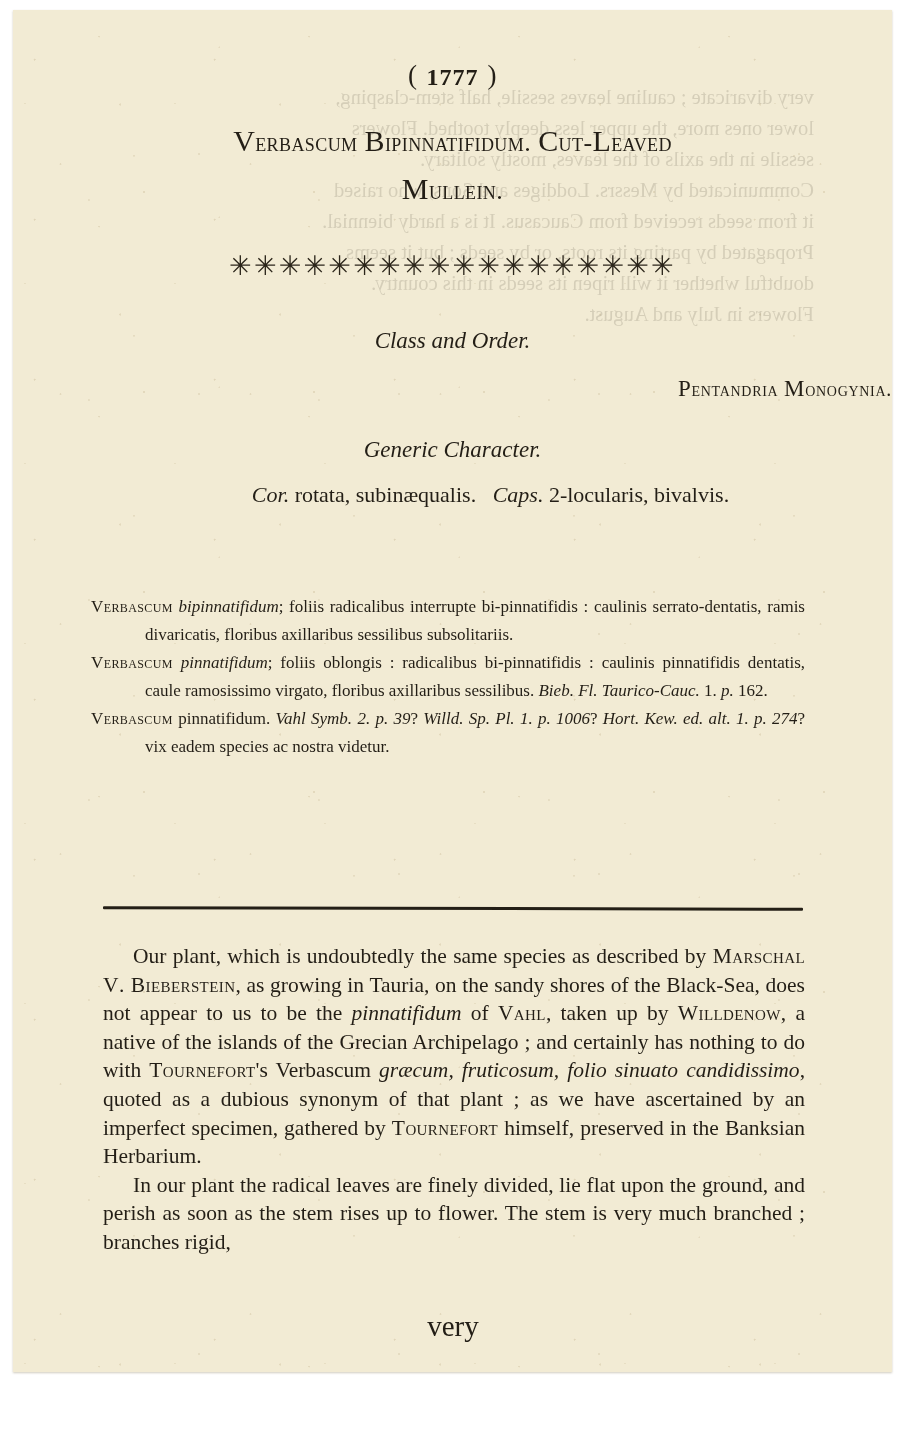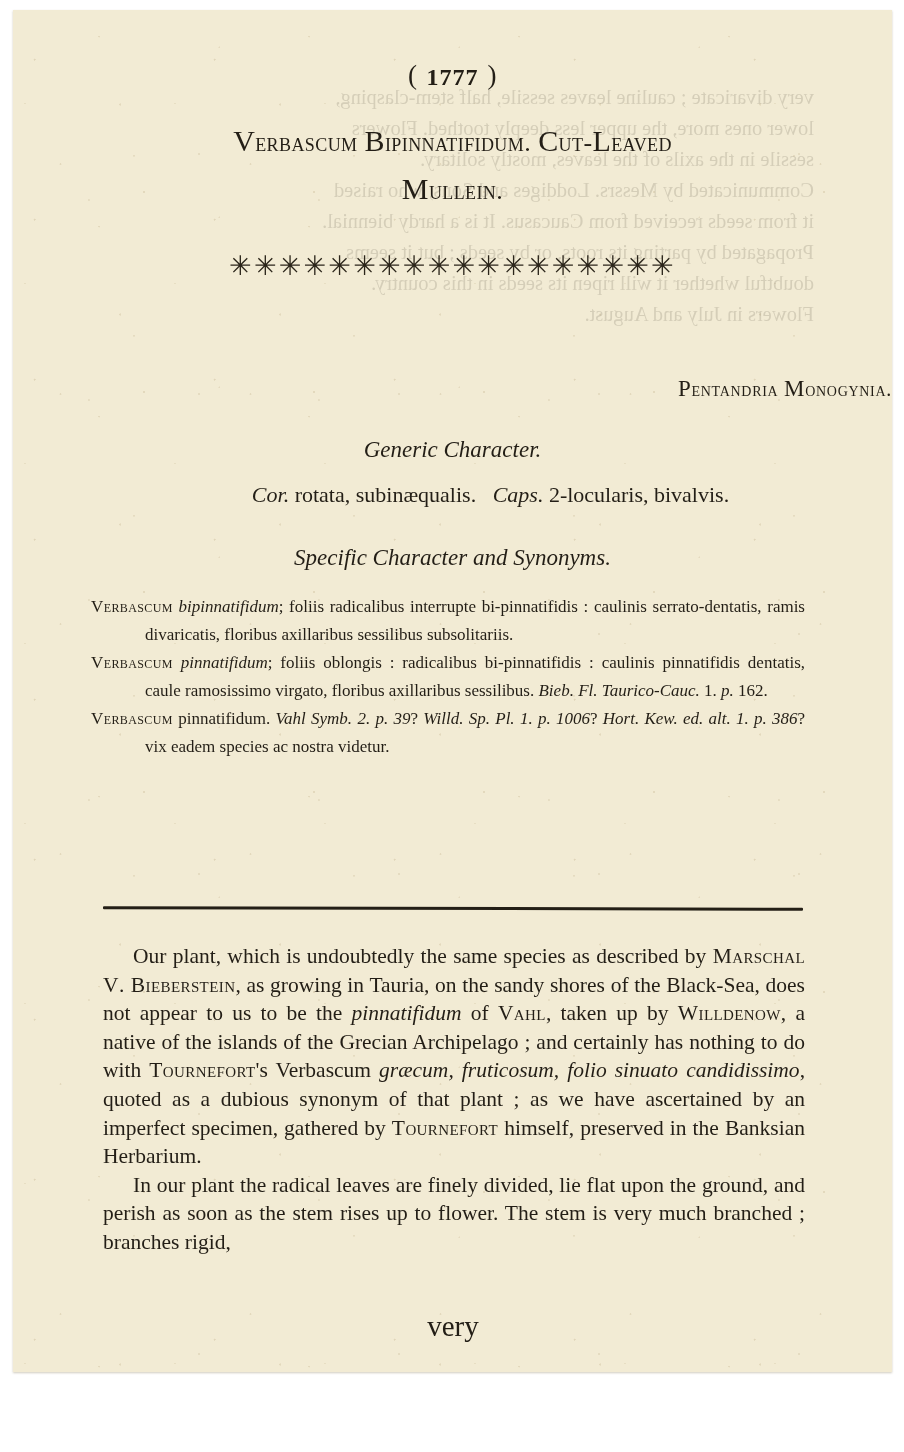--- a/index.html
+++ b/index.html
@@ -226,51 +226,51 @@
     <div class="title">
       <span class="sc"><span class="cap">V</span><span></span>erbascum</span>
       <span class="sc"><span class="cap">B</span>ipinnatifidum.</span>
       <span class="sc"><span class="cap">C</span>ut-<span class="cap">L</span>eaved</span>
       <br>
       <span class="sc"><span class="cap">M</span>ullein.</span>
     </div>
 
     <div class="ornament">✳✳✳✳✳✳✳✳✳✳✳✳✳✳✳✳✳✳</div>
 
+    <div class="hdg-italic" style="top:318px">Class and Order.</div>
     <div class="hdg-smallcaps" style="top:366px">
       <span class="cap">P</span>entandria <span class="cap">M</span>onogynia.
     </div>
 
     <div class="hdg-italic" style="top:427px">Generic Character.</div>
     <div class="generic-line">
       <i>Cor.</i><span> rotata, subinæqualis.</span>
       &nbsp;
       <i>Caps.</i><span> 2-locularis, bivalvis.</span>
     </div>
 
-    <div class="hdg-italic" style="top:535px">Specific Character and Synonyms.</div>
 
     <div class="synonyms">
 
       <div class="syn-entry">
         <span class="sc"><span class="cap">V</span>erbascum</span>
         <i>bipinnatifidum</i><span>; foliis radicalibus interrupte bi-pinnatifidis : caulinis serrato-dentatis, ramis divaricatis, floribus axillaribus sessilibus subsolitariis.</span>
       </div>
 
       <div class="syn-entry">
         <span class="sc"><span class="cap">V</span>erbascum</span>
         <i>pinnatifidum</i><span>; foliis oblongis : radicalibus bi-pinnatifidis : caulinis pinnatifidis dentatis, caule ramosissimo virgato, floribus axillaribus sessilibus. </span><i>Bieb. Fl. Taurico-Cauc.</i><span> 1. </span><i>p.</i><span> 162.</span>
       </div>
 
       <div class="syn-entry">
         <span class="sc"><span class="cap">V</span>erbascum</span>
         <span>pinnatifidum.</span>
         <i>Vahl Symb.</i><i> 2. </i><i>p.</i><i> 39</i><span>?</span>
         <i>Willd. Sp. Pl.</i><i> 1. </i><i>p.</i><i> 1006</i><span>?</span>
-        <i>Hort. Kew. ed. alt.</i><i> 1. </i><i>p.</i><i> 386</i><span>?</span><span> vix eadem species ac nostra videtur.</span>
+        <i>Hort. Kew. ed. alt.</i><i> 1. </i><i>p.</i><i> 274</i><span>?</span><span> vix eadem species ac nostra videtur.</span>
       </div>
 
     </div>
 
     <div class="rule"></div>
 
     <div class="body">
       <p><span>Our plant, which is undoubtedly the same species as described by </span><span class="sc"><span class="cap">M</span>arschal <span class="cap">V</span>. <span class="cap">B</span>ieberstein</span><span>, as growing in Tauria, on the sandy shores of the Black-Sea, does not appear to us to be the </span><i>pinnatifidum</i><span> of </span><span class="sc"><span class="cap">V</span>ahl</span><span>, taken up by </span><span class="sc"><span class="cap">W</span>illdenow</span><span>, a native of the islands of the Grecian Archipelago ; and certainly has nothing to do with </span><span class="sc"><span class="cap">T</span>ournefort</span><span>'s Verbascum </span><i>græcum, fruticosum, folio sinuato candidissimo</i><span>, quoted as a dubious synonym of that plant ; as we have ascertained by an imperfect specimen, gathered by </span><span class="sc"><span class="cap">T</span>ournefort</span><span> himself, preserved in the Banksian Herbarium.</span></p>
 
       <p>In our plant the radical leaves are finely divided, lie flat upon the ground, and perish as soon as the stem rises up to flower.  The stem is very much branched ; branches rigid,</p>

